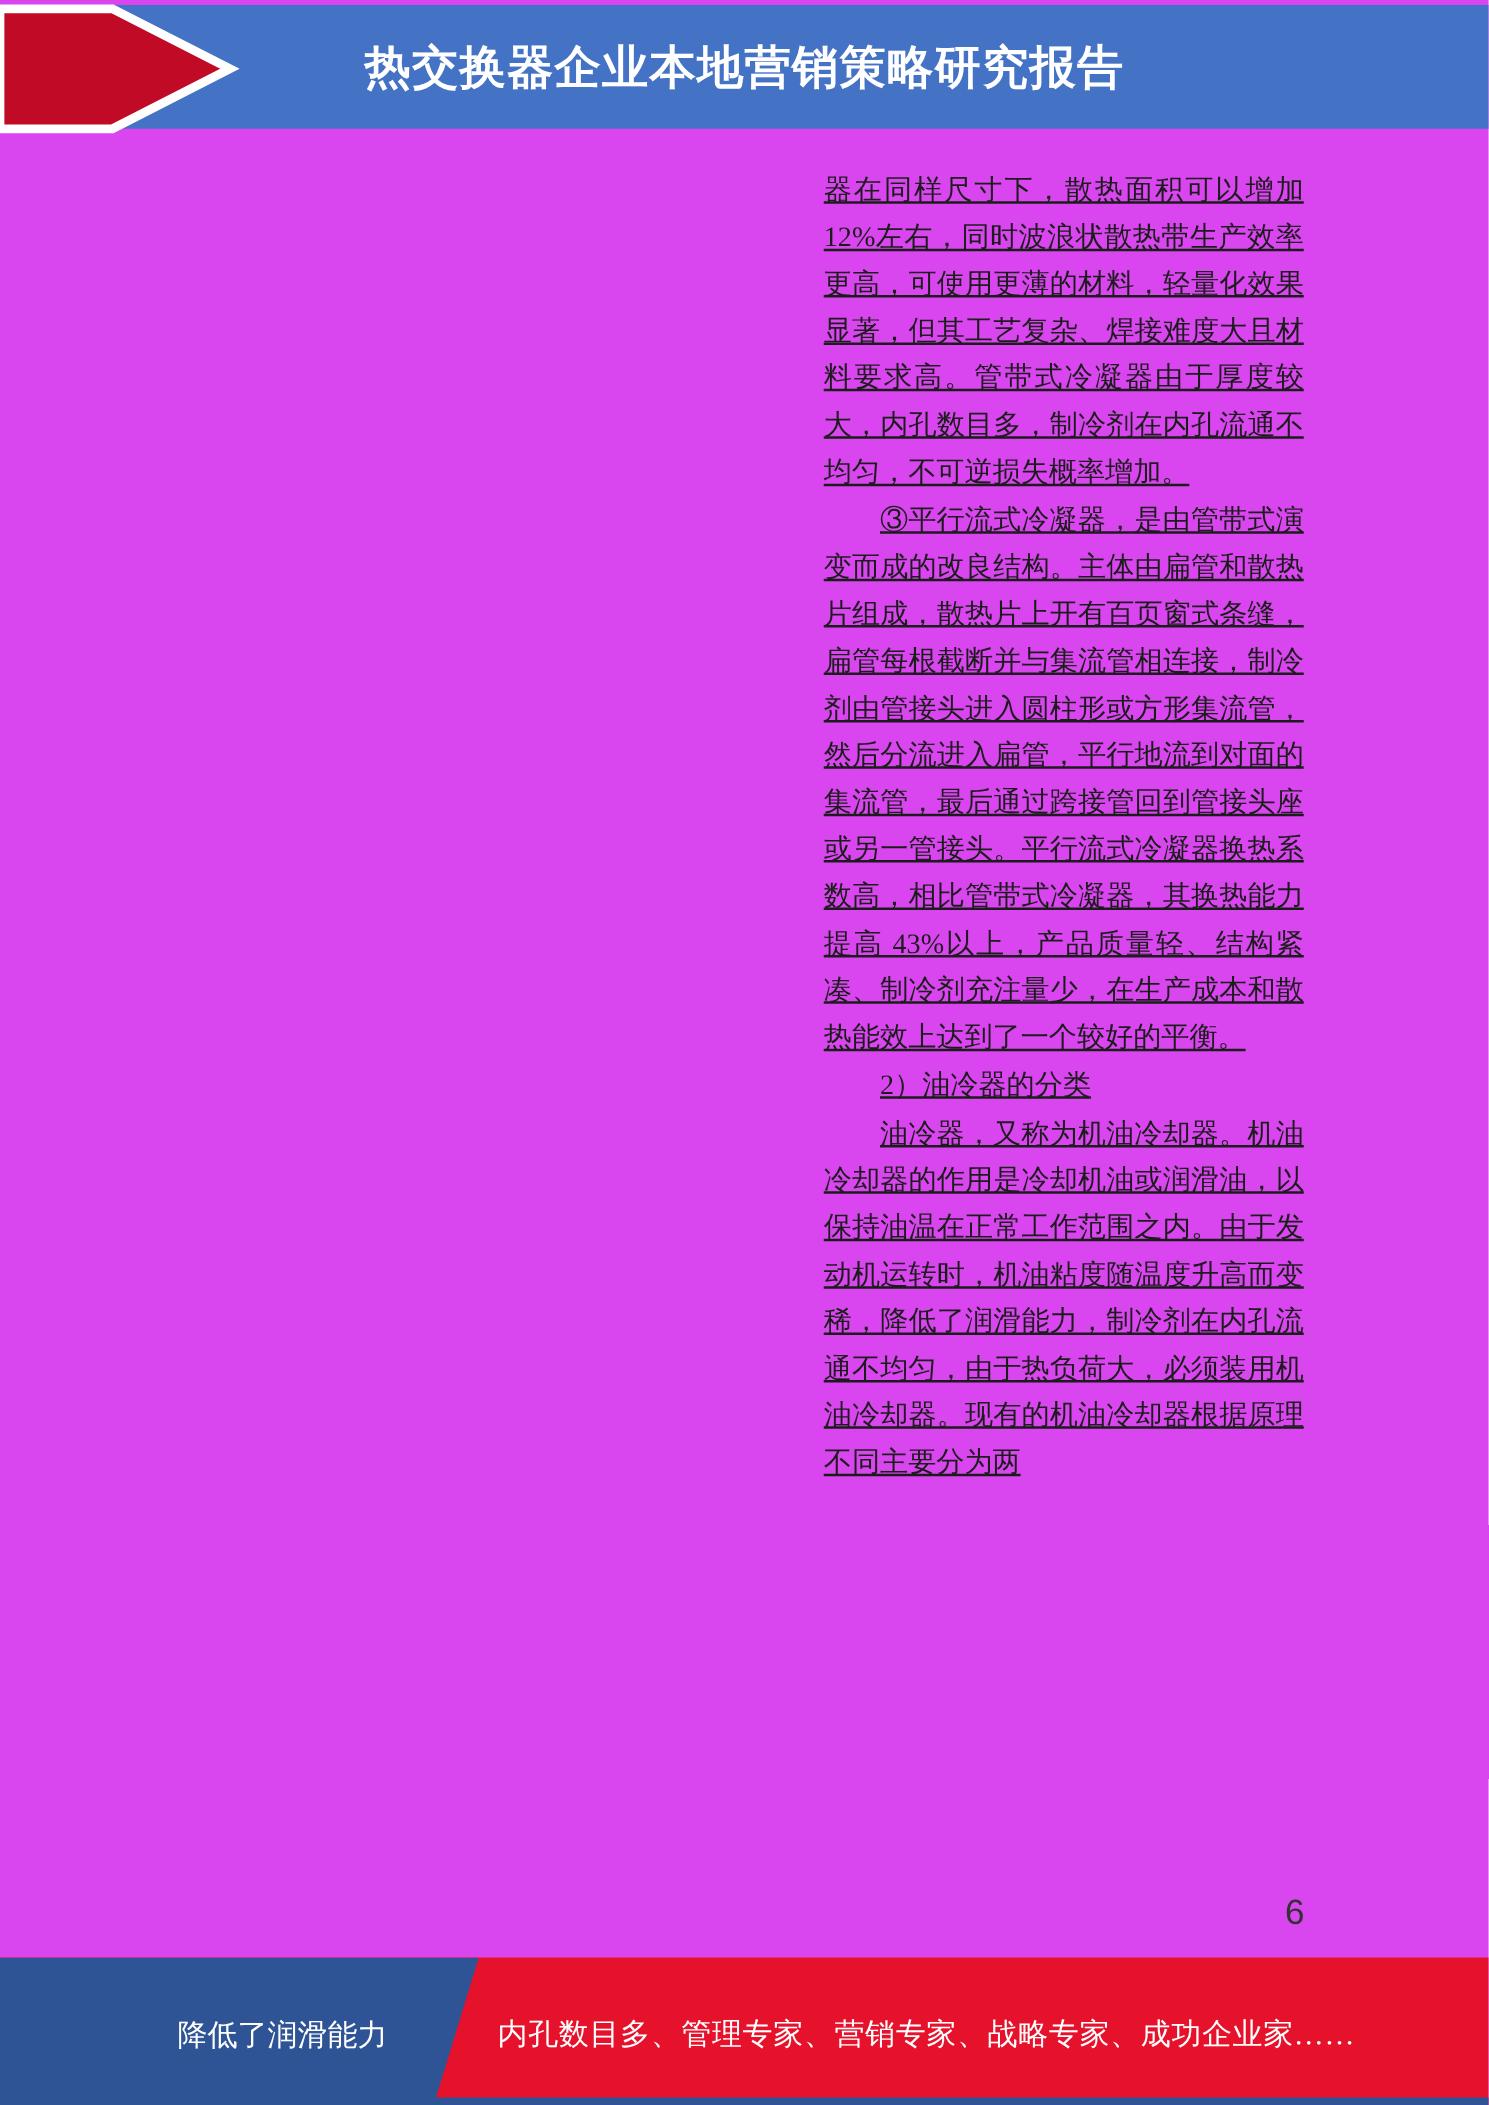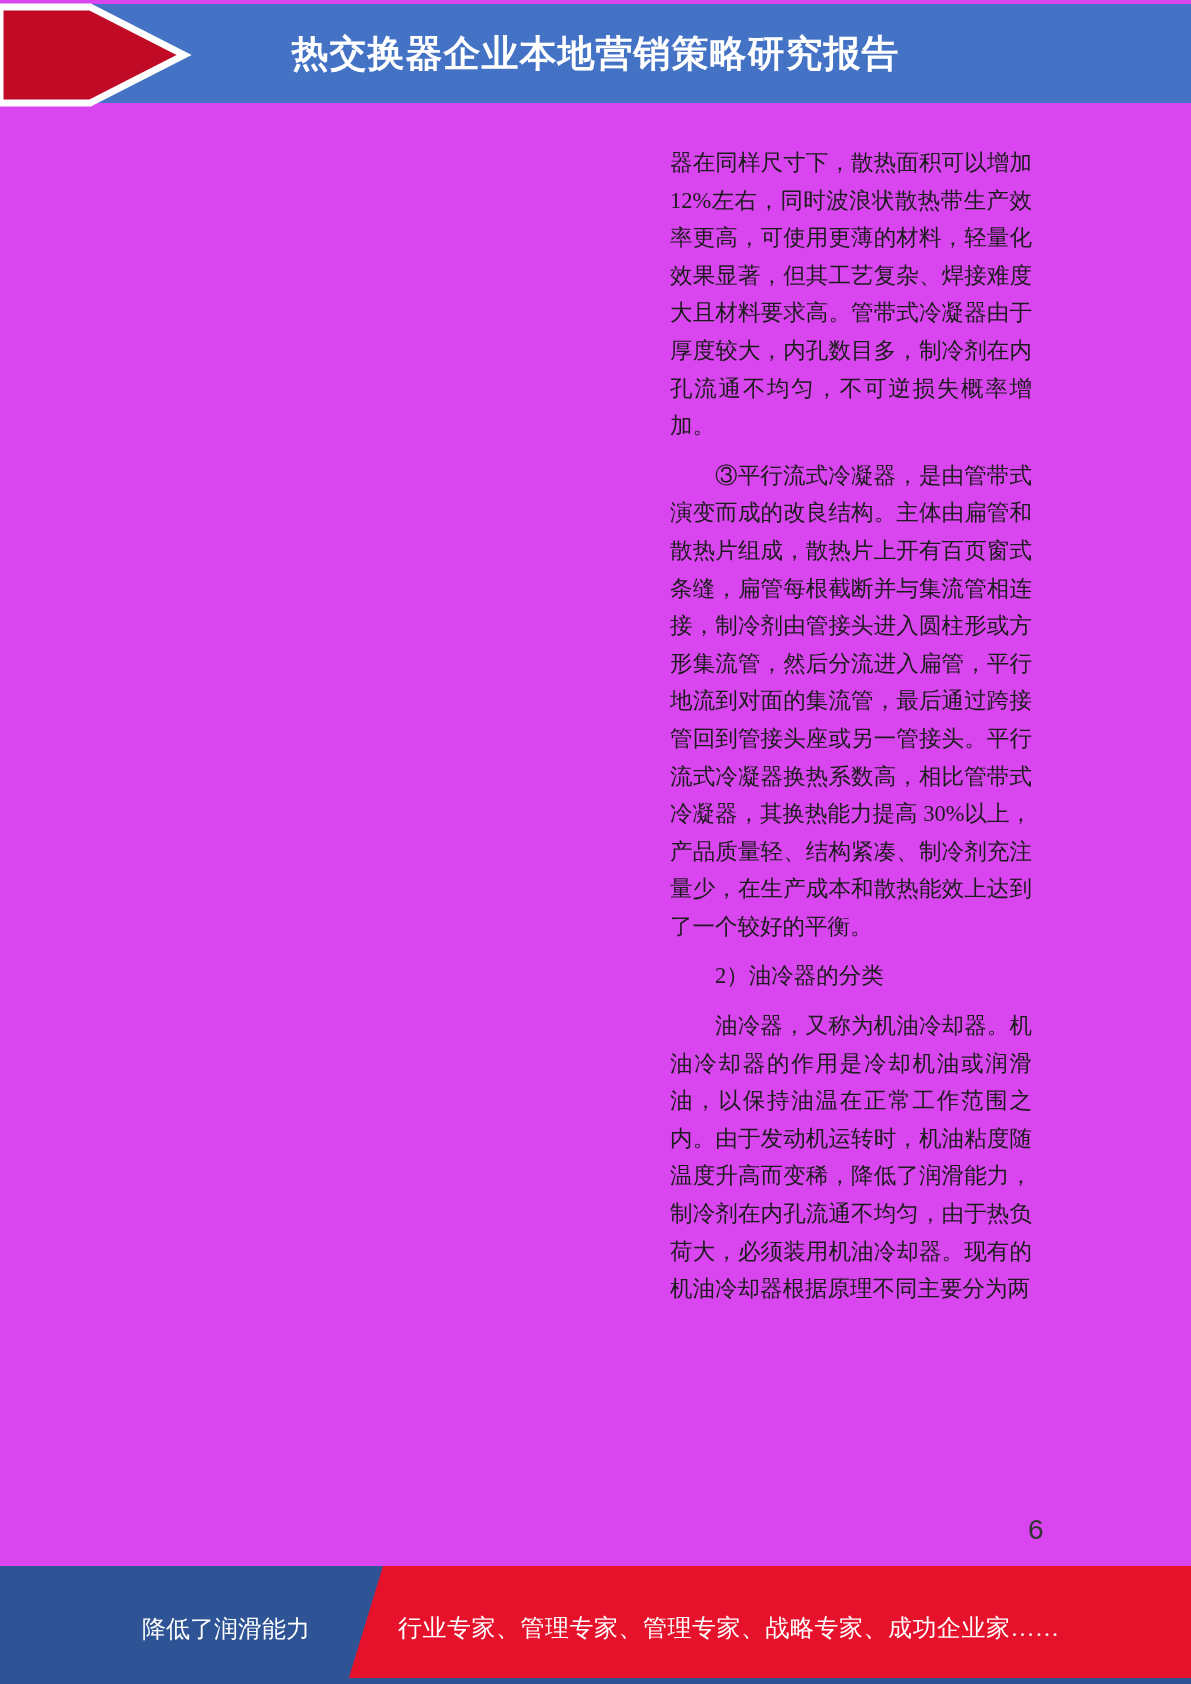--- a/index.html
+++ b/index.html
@@ -40,21 +40,21 @@
   .bodytext {
     position: absolute;
     left: 658px;
     top: 132px;
     width: 386px;
     font-size: 22.5px;
     line-height: 37.6px;
     color: #1c1c1c;
     text-align: justify;
   }
-  .bodytext p { margin: 12px; }
+  .bodytext p { margin: 1px; text-decoration: underline; }
   .bodytext > * + * { margin-top: 37.6px; }
   .indent { text-indent: 2em; }
 
   .page-number {
     position: absolute;
     left: 1028px;
     top: 1514px;
     font-size: 28px;
     color: #333333;
     font-family: "Liberation Sans", sans-serif;
@@ -112,28 +112,28 @@
 
   <div class="header-band">
     <div class="page-title">热交换器企业本地营销策略研究报告</div>
   </div>
   <svg class="header-arrow" viewBox="0 0 200 112" xmlns="http://www.w3.org/2000/svg">
     <polygon points="0,7 90,7 184,55 90,103 0,103" fill="#C00A26" stroke="#ffffff" stroke-width="7"></polygon>
   </svg>
 
   <div class="bodytext">
     <p>器在同样尺寸下，散热面积可以增加 12%左右，同时波浪状散热带生产效率更高，可使用更薄的材料，轻量化效果显著，但其工艺复杂、焊接难度大且材料要求高。管带式冷凝器由于厚度较大，内孔数目多，制冷剂在内孔流通不均匀，不可逆损失概率增加。</p>
-    <p class="indent">③平行流式冷凝器，是由管带式演变而成的改良结构。主体由扁管和散热片组成，散热片上开有百页窗式条缝，扁管每根截断并与集流管相连接，制冷剂由管接头进入圆柱形或方形集流管，然后分流进入扁管，平行地流到对面的集流管，最后通过跨接管回到管接头座或另一管接头。平行流式冷凝器换热系数高，相比管带式冷凝器，其换热能力提高 30%以上，产品质量轻、结构紧凑、制冷剂充注量少，在生产成本和散热能效上达到了一个较好的平衡。</p>
+    <p class="indent">③平行流式冷凝器，是由管带式演变而成的改良结构。主体由扁管和散热片组成，散热片上开有百页窗式条缝，扁管每根截断并与集流管相连接，制冷剂由管接头进入圆柱形或方形集流管，然后分流进入扁管，平行地流到对面的集流管，最后通过跨接管回到管接头座或另一管接头。平行流式冷凝器换热系数高，相比管带式冷凝器，其换热能力提高 43%以上，产品质量轻、结构紧凑、制冷剂充注量少，在生产成本和散热能效上达到了一个较好的平衡。</p>
     <p class="indent">2）油冷器的分类</p>
     <p class="indent">油冷器，又称为机油冷却器。机油冷却器的作用是冷却机油或润滑油，以保持油温在正常工作范围之内。由于发动机运转时，机油粘度随温度升高而变稀，降低了润滑能力，制冷剂在内孔流通不均匀，由于热负荷大，必须装用机油冷却器。现有的机油冷却器根据原理不同主要分为两</p>
   </div>
 
   <div class="page-number">6</div>
 
   <div class="footer">
     <div class="footer-red"></div>
     <div class="footer-blue"></div>
   </div>
   <div class="footer-slogan-left">降低了润滑能力</div>
-  <div class="footer-slogan-right">行业专家、管理专家、管理专家、战略专家、成功企业家……</div>
+  <div class="footer-slogan-right">内孔数目多、管理专家、营销专家、战略专家、成功企业家……</div>
   <div class="footer-bottom-strip"></div>
 
 </div>
 
 </body></html>

